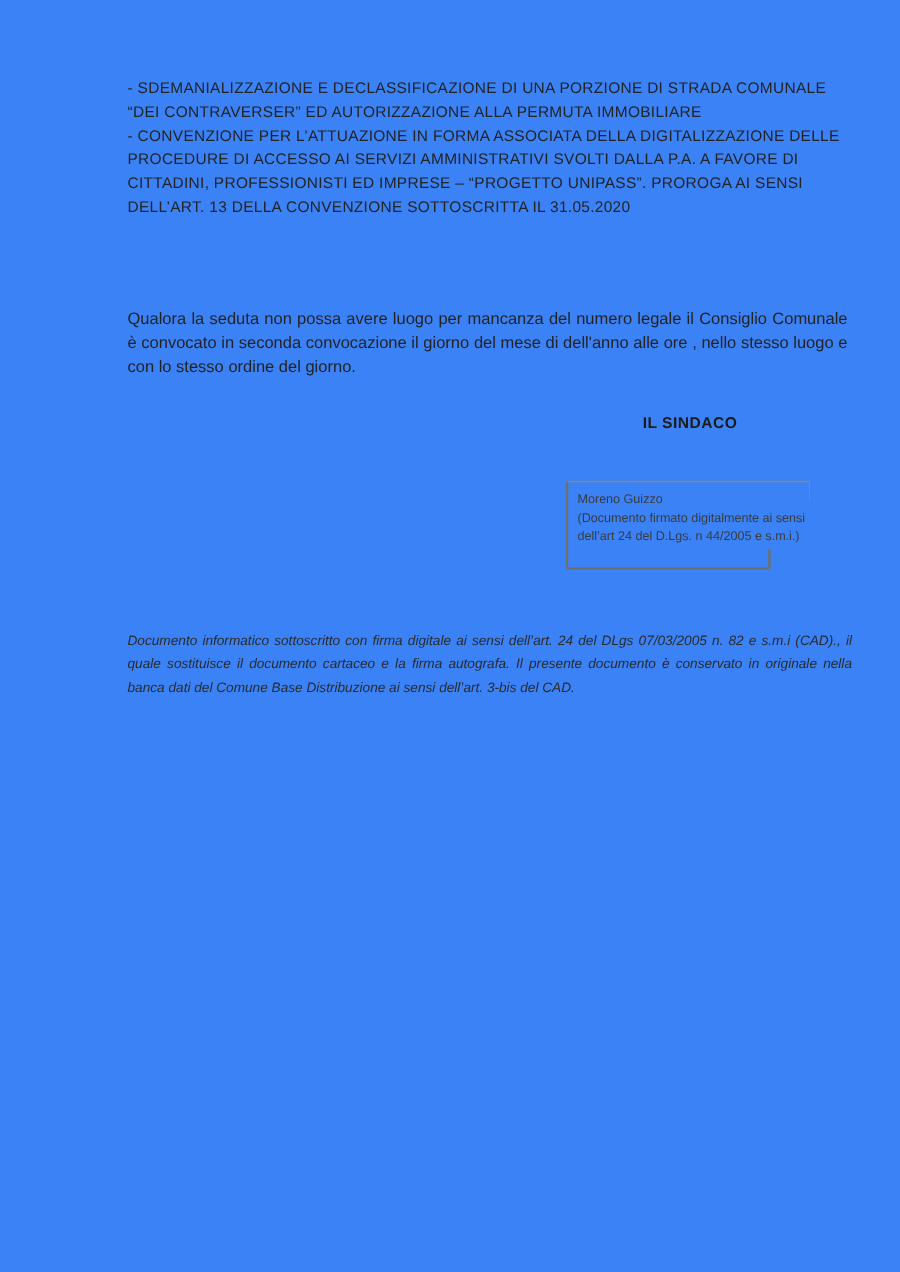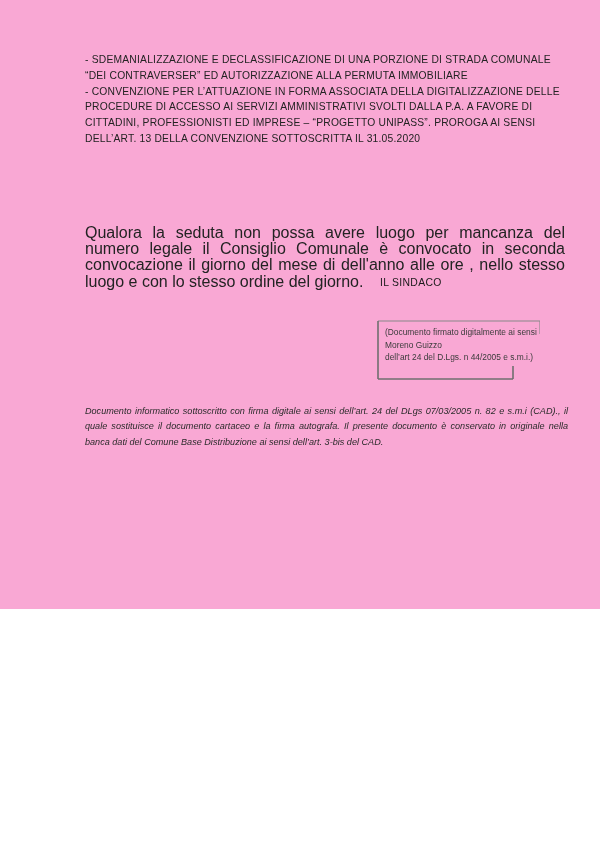--- a/index.html
+++ b/index.html
@@ -14,22 +14,22 @@
     font-family: "Liberation Sans", sans-serif;
     color: #1a1a1a;
     overflow: hidden;
   }
 
   .page {
     position: absolute;
     left: 0;
     top: 0;
     width: 600px;
-    height: 609px;
-    background: #f9a8d4;
+    height: 848px;
+    background: #3b82f6;
   }
 
   
   .heading-block {
     position: absolute;
     left: 85px;
     top: 52px;
     width: 484px;
     font-size: 10.3px;
     line-height: 15.8px;
@@ -41,38 +41,37 @@
     display: block;
     white-space: pre-wrap;
   }
 
   
   .body-para {
     position: absolute;
     left: 85px;
     top: 205px;
     width: 480px;
-    font-size: 16px;
+    font-size: 11px;
     line-height: 16.2px;
     text-align: justify;
     color: #232323;
-    margin-top: 20px;
   }
 
   
   .sindaco {
     position: absolute;
     left: 380px;
     top: 277px;
     width: 160px;
     font-size: 10.4px;
-    font-weight: normal;
+    font-weight: bold;
     letter-spacing: 0.03em;
     color: #1a1a1a;
-    text-align: left;
+    text-align: center;
   }
 
   
   .sig-wrap {
     position: absolute;
     left: 377px;
     top: 320px;
     width: 163px;
     height: 60px;
   }
@@ -93,21 +92,21 @@
     line-height: 12.6px;
     color: #3b3b3b;
     white-space: nowrap;
   }
   .sig-text .sline { display: block; }
 
   
   .footer-note {
     position: absolute;
     left: 85px;
-    top: 404px;
+    top: 420px;
     width: 483px;
     font-size: 9.1px;
     line-height: 15.4px;
     font-style: italic;
     text-align: justify;
     color: #2b2b2b;
   }
   .footer-note > span { display: inline; }
 </style>
 </head>
@@ -126,22 +125,22 @@
 
   <div class="sig-wrap">
     <svg class="sig-box-border" width="163" height="60" viewBox="0 0 163 60" xmlns="http://www.w3.org/2000/svg">
       <path d="M 1 1 L 163 1" stroke="#888888" stroke-width="1.1" fill="none"></path>
       <path d="M 1 1 L 1 59" stroke="#6f6f6f" stroke-width="1.6" fill="none"></path>
       <path d="M 1 59 L 136 59" stroke="#6f6f6f" stroke-width="1.6" fill="none"></path>
       <path d="M 163 1 L 163 14" stroke="#888888" stroke-width="1.1" fill="none"></path>
       <path d="M 136 46 L 136 59" stroke="#6f6f6f" stroke-width="1.6" fill="none"></path>
     </svg>
     <div class="sig-text">
+      <span class="sline">Moreno Guizzo</span>
       <span class="sline">(Documento firmato digitalmente ai sensi</span>
-      <span class="sline">Moreno Guizzo</span>
       <span class="sline">dell’art 24 del D.Lgs. n 44/2005 e s.m.i.)</span>
     </div>
   </div>
 
   <div class="footer-note">
     <span>Documento informatico sottoscritto con firma digitale ai sensi dell’art. 24 del DLgs 07/03/2005 n. 82 e s.m.i (CAD)., il quale sostituisce il documento cartaceo e la firma autografa. Il presente documento è conservato in originale nella banca dati del Comune Base Distribuzione ai sensi dell’art. 3-bis del CAD.</span>
   </div>
 
 </div>
 

